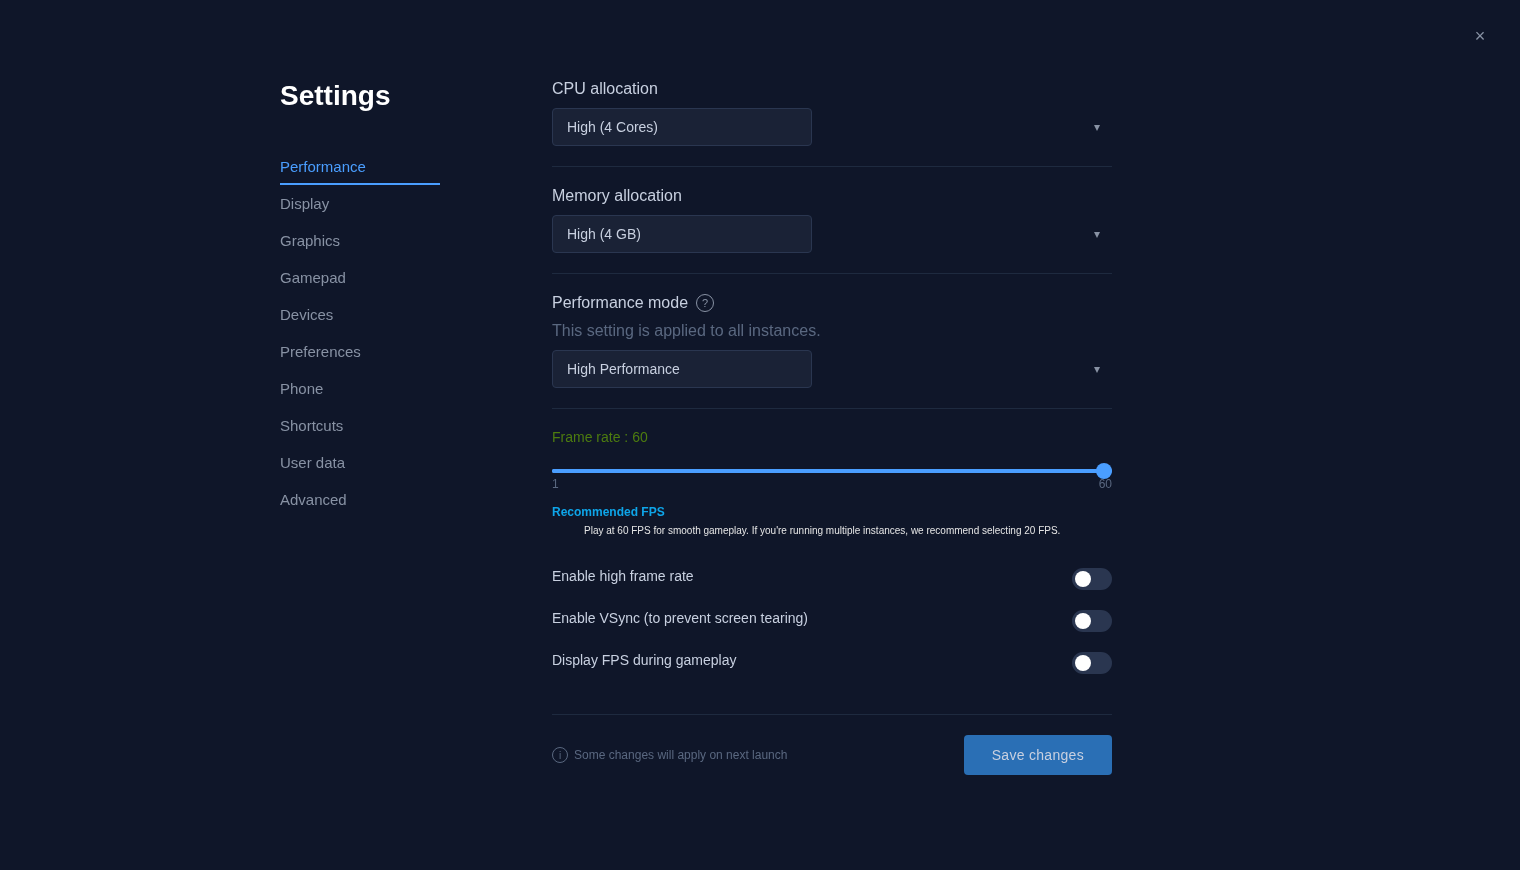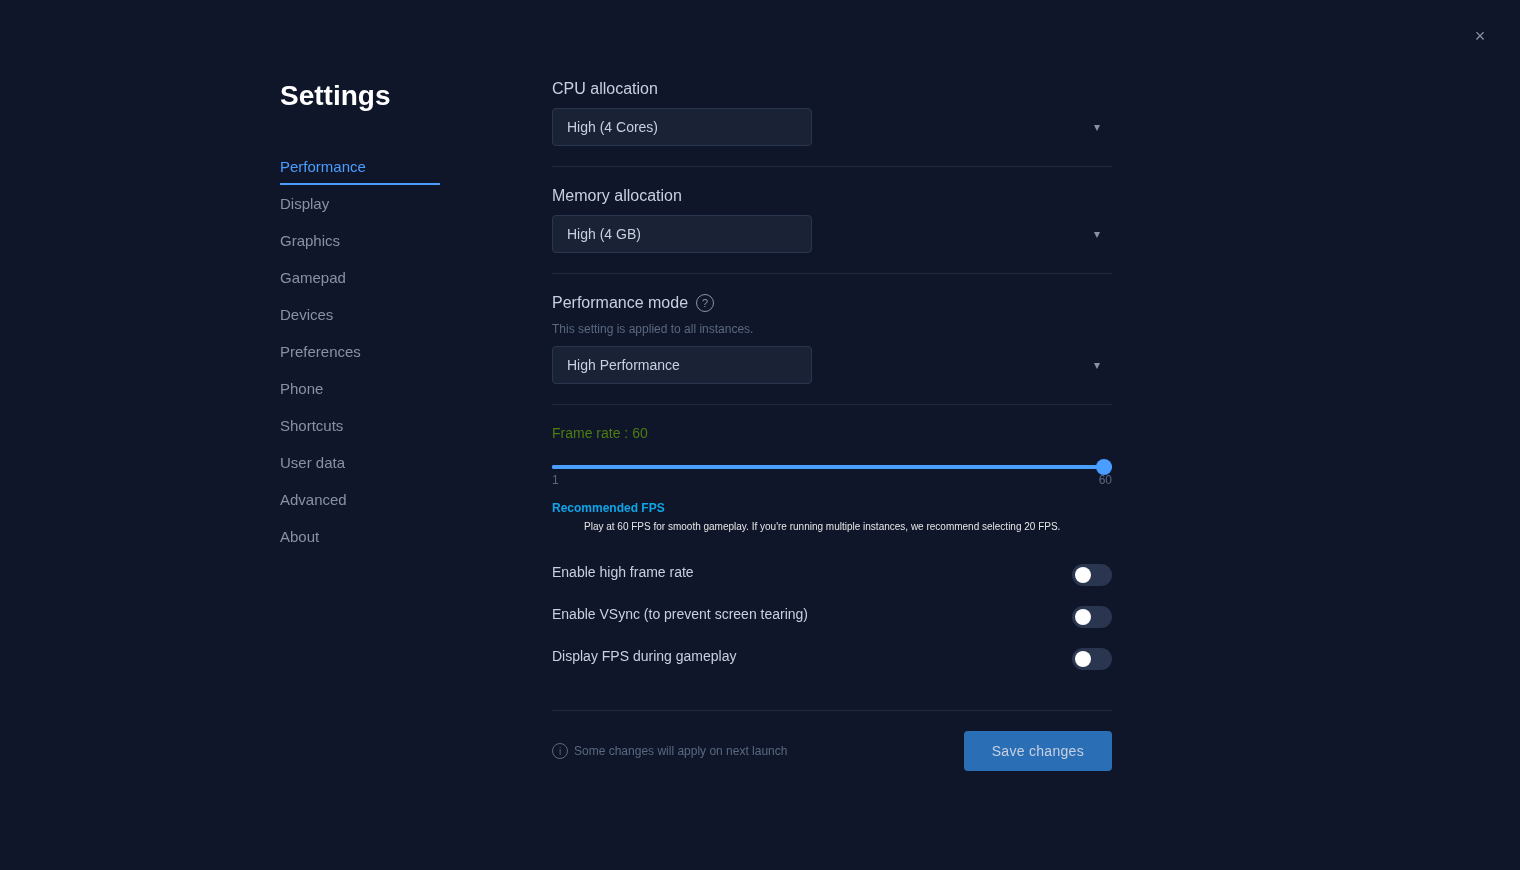--- a/index.html
+++ b/index.html
@@ -127,21 +127,21 @@
       display: inline-flex;
       align-items: center;
       justify-content: center;
       font-size: 11px;
       color: #8892a4;
       cursor: pointer;
       flex-shrink: 0;
     }
 
     .subtext {
-      font-size: 12px;
+      font-size: 16px;
       color: #5a6880;
       margin-bottom: 10px;
     }
 
     
     .frame-rate-label {
       font-size: 14px;
       color: #4d7c0f;
       margin-bottom: 14px;
     }
@@ -299,21 +299,20 @@
     <a class="sidebar-item active" href="#">Performance</a>
         <a class="sidebar-item" href="#">Display</a>
         <a class="sidebar-item" href="#">Graphics</a>
         <a class="sidebar-item" href="#">Gamepad</a>
         <a class="sidebar-item" href="#">Devices</a>
         <a class="sidebar-item" href="#">Preferences</a>
         <a class="sidebar-item" href="#">Phone</a>
         <a class="sidebar-item" href="#">Shortcuts</a>
         <a class="sidebar-item" href="#">User data</a>
         <a class="sidebar-item" href="#">Advanced</a>
-        <a class="sidebar-item" href="#">About</a>
       </nav>
   </div>
 
   <div class="main-content">
 
     <div>
       <div class="field-label">CPU allocation</div>
       <div class="select-wrapper">
         <select class="select-field" id="cpu-select"><option value="Low (1 Core)">Low (1 Core)</option><option value="Medium (2 Cores)">Medium (2 Cores)</option><option value="High (4 Cores)" selected="">High (4 Cores)</option><option value="Ultra (8 Cores)">Ultra (8 Cores)</option></select>
         <span class="chevron-icon">▾</span>

